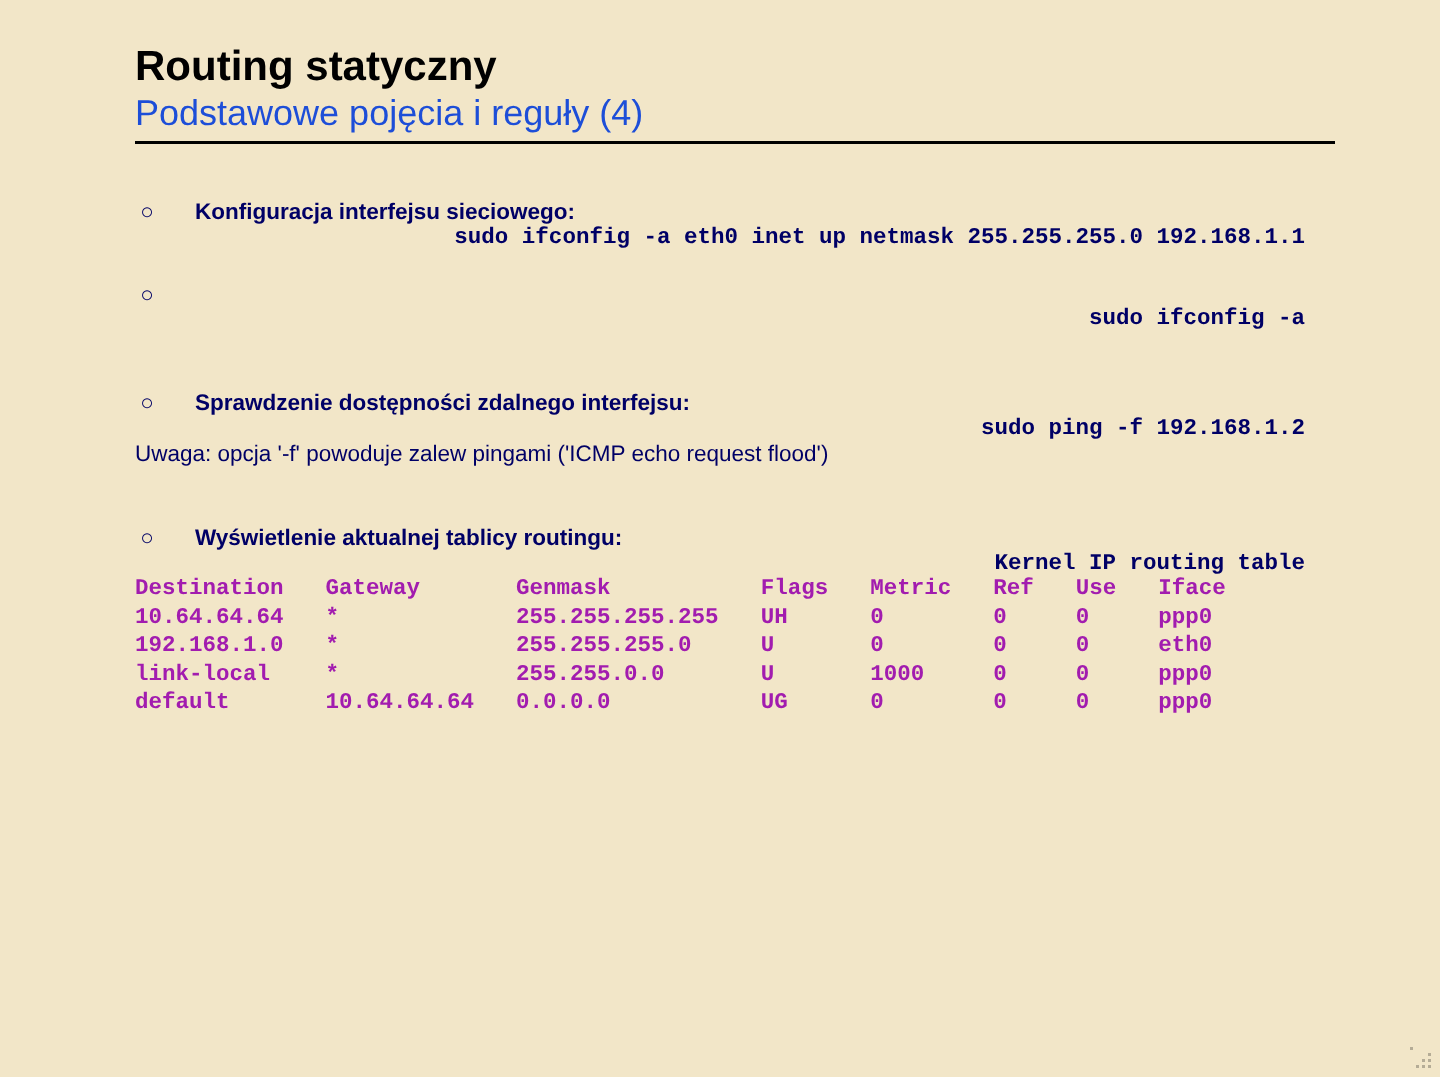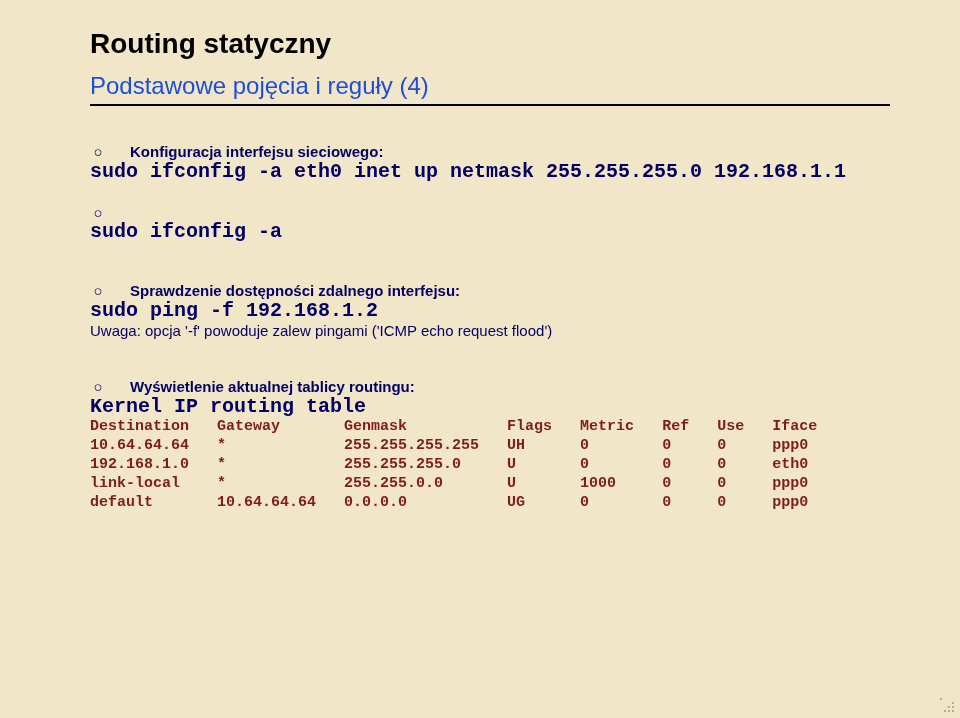--- a/index.html
+++ b/index.html
@@ -16,21 +16,21 @@
     position: relative;
     width: 960px;
     height: 718px;
     box-sizing: border-box;
     padding: 28px 90px 30px 90px;
   }
   .title {
     font-weight: 700;
     color: #000000;
     font-size: 28px;
-    margin-bottom: 12px;
+    margin-bottom: 2px;
   }
   .subtitle {
     font-weight: 400;
     color: #1d4ed8;
     font-size: 24px;
   }
   .rule {
     height: 2px;
     background: #000000;
     width: 800px;
@@ -50,36 +50,37 @@
     width: 16px;
     text-align: center;
   }
   .bul-text {
     font-weight: 700;
     margin-top: 17px;
   }
   .mono {
     font-family: "Courier New", monospace;
     font-weight: 700;
-    font-size: 20px;
+    font-size: 15px;
     white-space: pre;
+    text-align: right;
   }
   .note {
     font-family: Verdana, Arial, sans-serif;
     font-weight: 400;
     font-size: 15px;
   }
   .block { margin-bottom: 22px; }
   .block-sm { margin-bottom: 14px; }
   table.rt {
     font-family: "Courier New", monospace;
     font-weight: 700;
     font-size: 15px;
     border-collapse: collapse;
-    color: #7f1d1d;
+    color: #a21caf;
   }
   table.rt td { padding: 0 28px 2px 0; white-space: nowrap; }
   table.rt td:last-child { padding-right: 0; }
   .corner-dot {
     position: absolute;
     right: 6px;
     bottom: 6px;
     width: 14px;
     height: 14px;
   }

